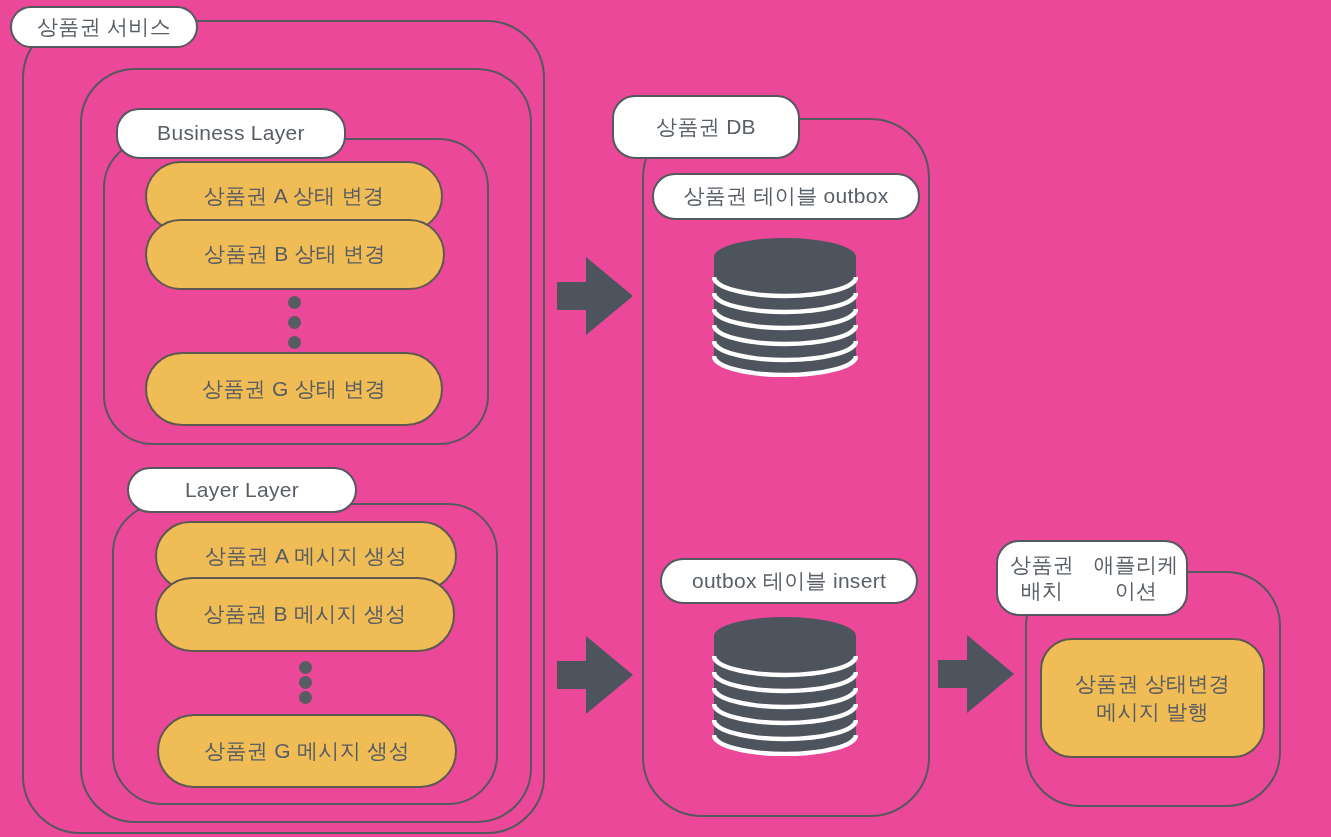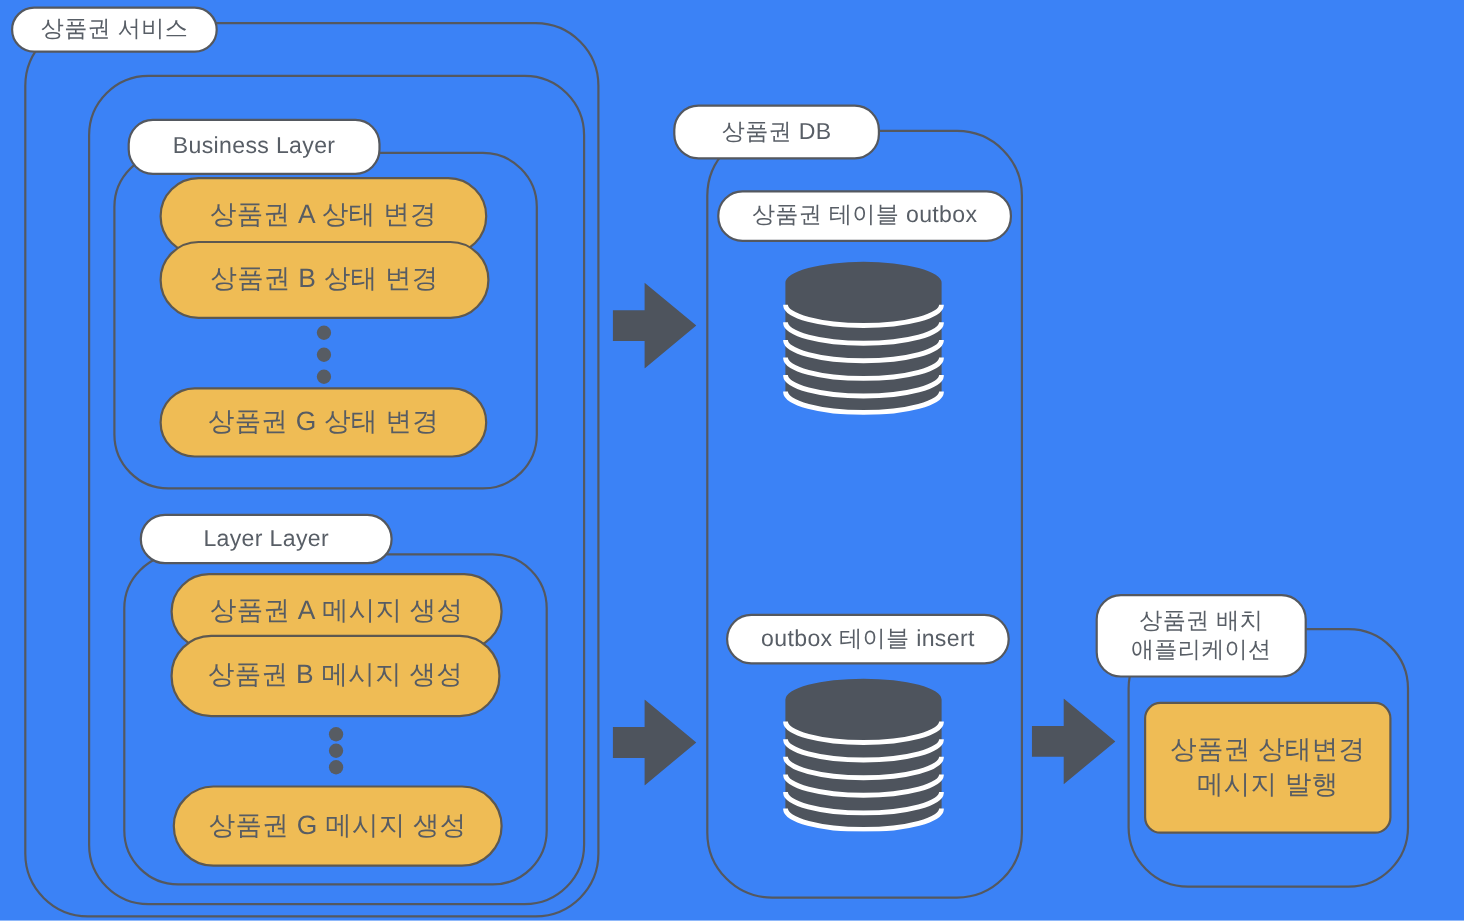--- a/index.html
+++ b/index.html
@@ -1,19 +1,19 @@
 <!DOCTYPE html>
 <html><head>
 <meta charset="utf-8">
 <style>
   html,body{margin:0;padding:0;background:#ffffff;}
   #stage{
     position:relative;
     width:1331px;height:837px;
-    background:#3b82f6;
+    background:#ec4899;
     font-family:"Liberation Sans","DejaVu Sans",sans-serif;
     color:#585e66;
     overflow:hidden;
   }
   .frame{
     position:absolute;
     border:2.5px solid #54585f;
     background:transparent;
     box-sizing:border-box;
   }
@@ -31,21 +31,21 @@
     letter-spacing:.3px;
     z-index:5;
   }
   .pill{
     position:absolute;
     background:#efbc55;
     border:2px solid #5d5850;
     border-radius:37px;
     display:flex;align-items:center;justify-content:center;
     text-align:center;
-    font-size:24px;
+    font-size:21px;
     color:#575c63;
     box-sizing:border-box;
     line-height:1.35;
     letter-spacing:.3px;
     z-index:6;
   }
   .dot{
     position:absolute;
     width:13px;height:13px;border-radius:50%;
     background:#575c63;
@@ -67,61 +67,61 @@
 
   <div class="tag" style="left:10px;top:6px;width:188px;height:42px;">
     <span>상품권 서비스</span>
   </div>
   <div class="tag" style="left:116px;top:108px;width:230px;height:51px;">
     <span>Business Layer</span>
   </div>
   <div class="tag" style="left:127px;top:467px;width:230px;height:46px;">
     <span>Layer Layer</span>
   </div>
-  <div class="tag" style="left:612px;top:95px;width:188px;height:50px;">
+  <div class="tag" style="left:612px;top:95px;width:188px;height:64px;">
     <span>상품권 DB</span>
   </div>
   <div class="tag" style="left:652px;top:173px;width:268px;height:47px;">
     <span>상품권 테이블 outbox</span>
   </div>
   <div class="tag" style="left:660px;top:558px;width:258px;height:46px;">
     <span>outbox 테이블 insert</span>
   </div>
-  <div class="tag" style="left:996px;top:540px;width:192px;height:76px;flex-direction:column;">
+  <div class="tag" style="left:996px;top:540px;width:192px;height:76px;">
     <span>상품권 배치</span>
     <span>애플리케이션</span>
   </div>
 
   <div class="pill" style="left:145px;top:161px;width:298px;height:71px;">
     <span>상품권 A 상태 변경</span>
   </div>
   <div class="pill" style="left:145px;top:219px;width:300px;height:71px;">
     <span>상품권 B 상태 변경</span>
   </div>
   <div class="dot" style="left:288px;top:296px;"></div>
   <div class="dot" style="left:288px;top:316px;"></div>
   <div class="dot" style="left:288px;top:336px;"></div>
-  <div class="pill" style="left:145px;top:352px;width:298px;height:64px;">
+  <div class="pill" style="left:145px;top:352px;width:298px;height:74px;">
     <span>상품권 G 상태 변경</span>
   </div>
 
   <div class="pill" style="left:155px;top:521px;width:302px;height:70px;">
     <span>상품권 A 메시지 생성</span>
   </div>
   <div class="pill" style="left:155px;top:577px;width:300px;height:75px;">
     <span>상품권 B 메시지 생성</span>
   </div>
   <div class="dot" style="left:299px;top:661px;"></div>
   <div class="dot" style="left:299px;top:676px;"></div>
   <div class="dot" style="left:299px;top:691px;"></div>
   <div class="pill" style="left:157px;top:714px;width:300px;height:74px;">
     <span>상품권 G 메시지 생성</span>
   </div>
 
-  <div class="pill" style="left:1040px;top:638px;width:225px;height:120px;border-radius:15px;flex-direction:column;">
+  <div class="pill" style="left:1040px;top:638px;width:225px;height:120px;border-radius:32px;flex-direction:column;">
     <span>상품권 상태변경</span>
     <span>메시지 발행</span>
   </div>
 
   <svg class="icon-abs" style="left:712px;top:236px;" width="146" height="141" viewBox="0 0 146 141">
     <path d="M2,21 A71,19 0 0,1 144,21 L144,120 A71,19 0 0,1 2,120 Z" fill="#4e545d"></path>
     <g stroke="#ffffff" stroke-width="4.5" fill="none">
       <path d="M2,41 A71,19 0 0,0 144,41"></path>
       <path d="M2,57 A71,19 0 0,0 144,57"></path>
       <path d="M2,73 A71,19 0 0,0 144,73"></path>

